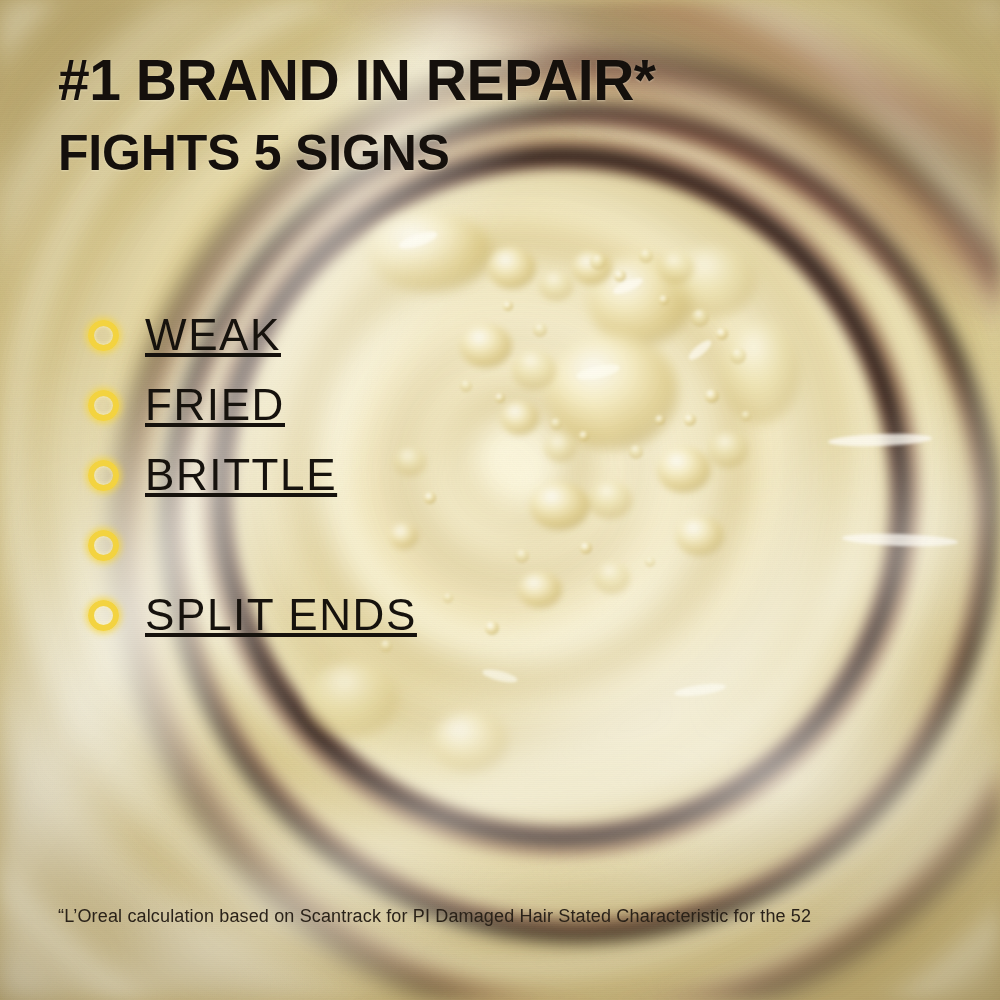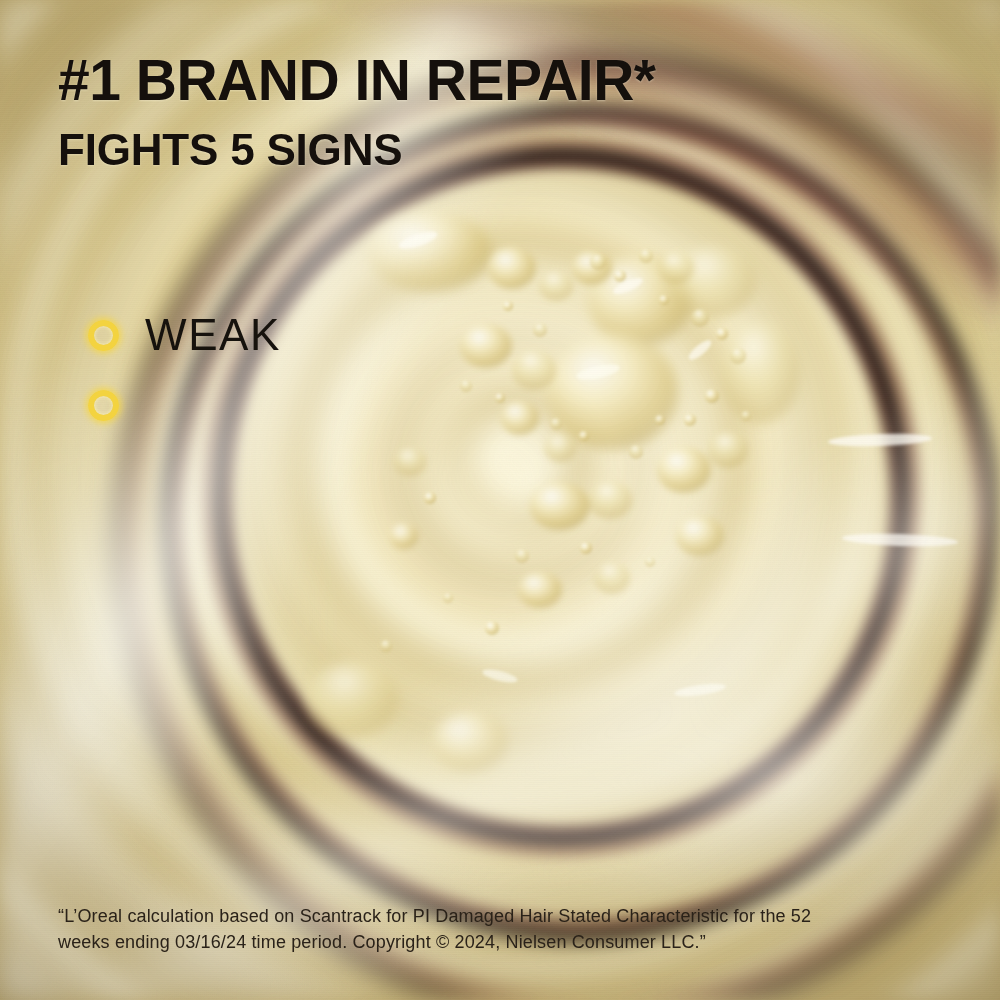--- a/index.html
+++ b/index.html
@@ -136,21 +136,21 @@
     letter-spacing:-0.5px;
     line-height:1.0;
     color:#15100c;
     white-space:nowrap;
     font-stretch:condensed;
     text-shadow:0 1px 2px rgba(255,252,225,0.35);
   }
 
   .headline-2 {
     margin-top:18px;
-    font-size:44px;
+    font-size:50px;
     font-weight:800;
     letter-spacing:-0.2px;
     line-height:1.06;
     color:#15100c;
     text-shadow:0 1px 2px rgba(255,252,225,0.35);
   }
   .headline-2 .hl-line { display:block; white-space:nowrap; }
 
   
   .signs-list {
@@ -175,20 +175,21 @@
     background:transparent;
   }
   .sign-label {
     margin-left:26px;
     font-size:44px;
     font-weight:300;
     letter-spacing:1.6px;
     color:#16120d;
     line-height:1;
     white-space:nowrap;
+    text-decoration:underline;
   }
 
   
   .footnote {
     position:absolute;
     left:58px;
     top:903px;
     width:890px;
     font-size:18px;
     font-weight:400;
@@ -320,22 +321,33 @@
       </div>
     </div>
 
     <ul class="signs-list">
       <li class="sign-row">
         <span class="sign-bullet"></span>
         <span class="sign-label">WEAK</span>
       </li>
       <li class="sign-row">
         <span class="sign-bullet"></span>
+        <span class="sign-label">FRIED</span>
+      </li>
+      <li class="sign-row">
+        <span class="sign-bullet"></span>
+        <span class="sign-label">BRITTLE</span>
+      </li>
+      <li class="sign-row">
+        <span class="sign-bullet"></span>
+      </li>
+      <li class="sign-row">
+        <span class="sign-bullet"></span>
+        <span class="sign-label">SPLIT ENDS</span>
       </li>
     </ul>
 
     <div class="footnote">
       <span class="fn-line">“L’Oreal calculation based on Scantrack for PI Damaged Hair Stated Characteristic for the 52</span>
-      <span class="fn-line">weeks ending 03/16/24 time period. Copyright © 2024, Nielsen Consumer LLC.”</span>
     </div>
 
   </div>
 </div>
 
 </body></html>

